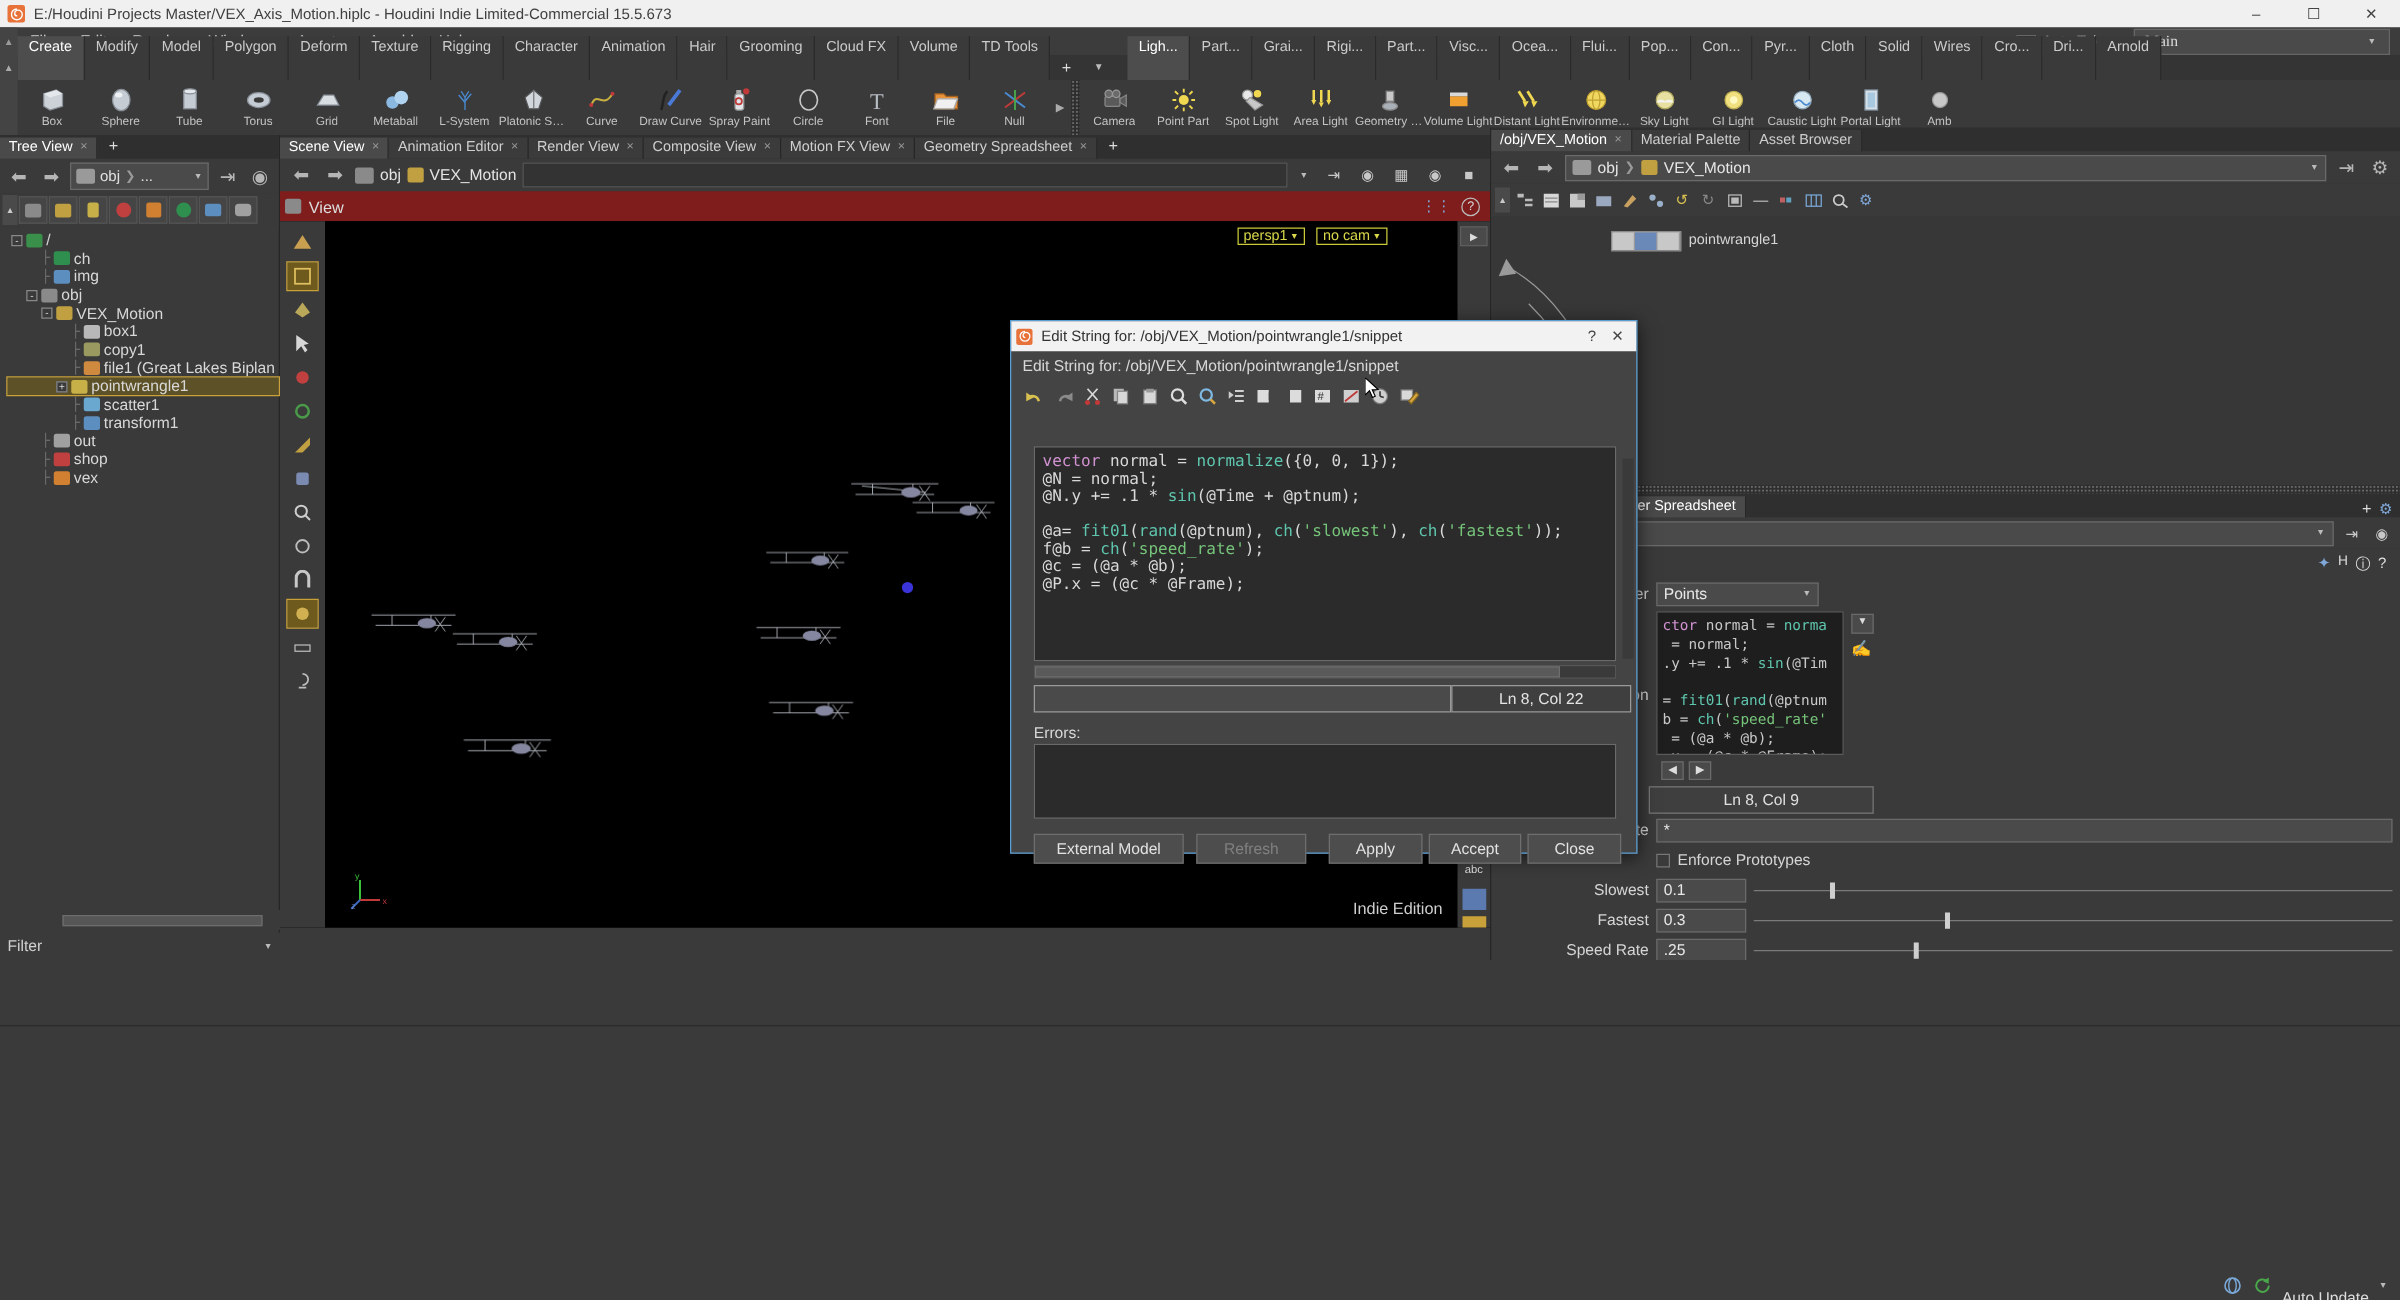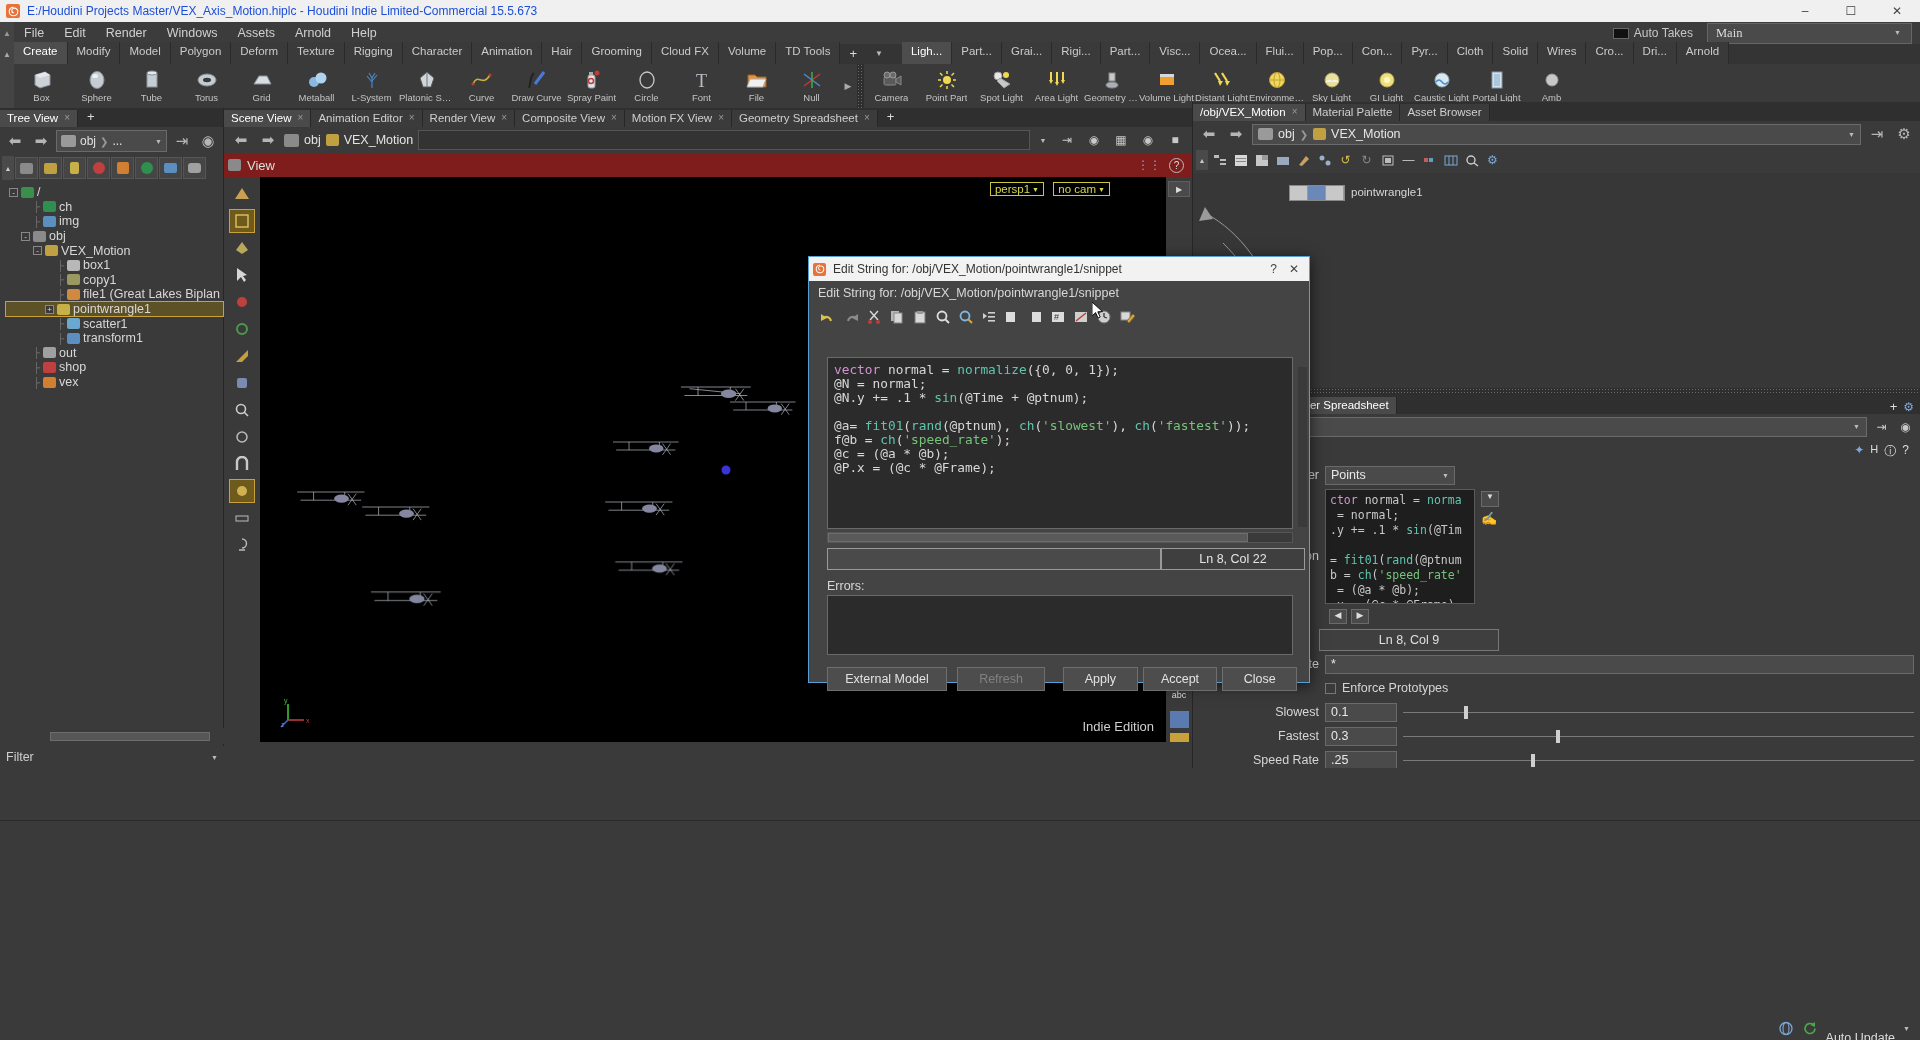--- a/index.html
+++ b/index.html
@@ -6,21 +6,21 @@
   html,body { width:1920px; height:1040px; overflow:hidden;
     background:#2b2b2b; font-family:"Liberation Sans", sans-serif; }
   body { position:relative; font-size:12px; color:#c8c8c8; }
 
   
   #titlebar { position:absolute; left:0; top:0; width:1920px; height:22px;
     background:#f0f0f0; display:flex; align-items:center; padding-left:6px; }
   #titlebar .logo { width:14px; height:14px; background:#e8733a; border-radius:2px;
     display:flex; align-items:center; justify-content:center; color:#fff; font-size:10px;
     margin-right:7px; }
-  #titlebar .tt { color:#1d4ed8; font-size:12px;text-align:right; }
+  #titlebar .tt { color:#404040; font-size:12px;text-align:right; }
   #titlebar .winbtns { margin-left:auto; display:flex; height:22px; }
   #titlebar .winbtns div { width:46px; height:22px; display:flex; align-items:center;
     justify-content:center; color:#444; font-size:12px; }
 
   
   #menubar { position:absolute; left:0; top:22px; width:1920px; height:22px;
     background:#3c3c3c; display:flex; align-items:center; }
   #menubar .mscroll { width:14px; height:22px; display:flex; align-items:center;
     justify-content:center; color:#999; font-size:8px; background:#444; }
   #menubar .mi { padding:0 10px; height:22px; line-height:22px; color:#d0d0d0; font-size:12.5px; }
@@ -31,21 +31,21 @@
     min-width:95px; display:flex; align-items:center; justify-content:space-between;
     font-size:12.5px; color:#ddd;font-family:Liberation Serif, serif; }
   .mainbox .ar { font-size:7px; color:#bbb; }
 
   
   #shelftabs { position:absolute; left:0; top:44px; width:1920px; height:20px;
     background:#343434; display:flex; align-items:flex-end; }
   #shelftabs .sarrow { width:14px; height:20px; background:#444; display:flex;
     align-items:center; justify-content:center; font-size:8px; color:#aaa; }
   .stab { padding:2px 9px 3px; font-size:11.5px; color:#cbcbcb; background:#3a3a3a;
-    border-right:1px solid #2a2a2a; height:22px; line-height:15px; }
+    border-right:1px solid #2a2a2a; height:35px; line-height:15px; }
   .stab.active { background:#4d4d4d; color:#fff; }
   #shelftabs .gap { width:10px; }
   .plusbtn { padding:0 9px; font-size:13px; color:#ddd; height:19px; line-height:17px; }
   .dnarrow { padding:0 9px; font-size:8px; color:#bbb; height:19px; line-height:17px; }
 
   
   #shelf { position:absolute; left:0; top:64px; width:1920px; height:44px;
     background:#3a3a3a; display:flex; align-items:center; }
   #shelf .edge { width:14px; height:44px; background:#444; }
   .tool { width:55px; height:44px; display:flex; flex-direction:column; align-items:center;

